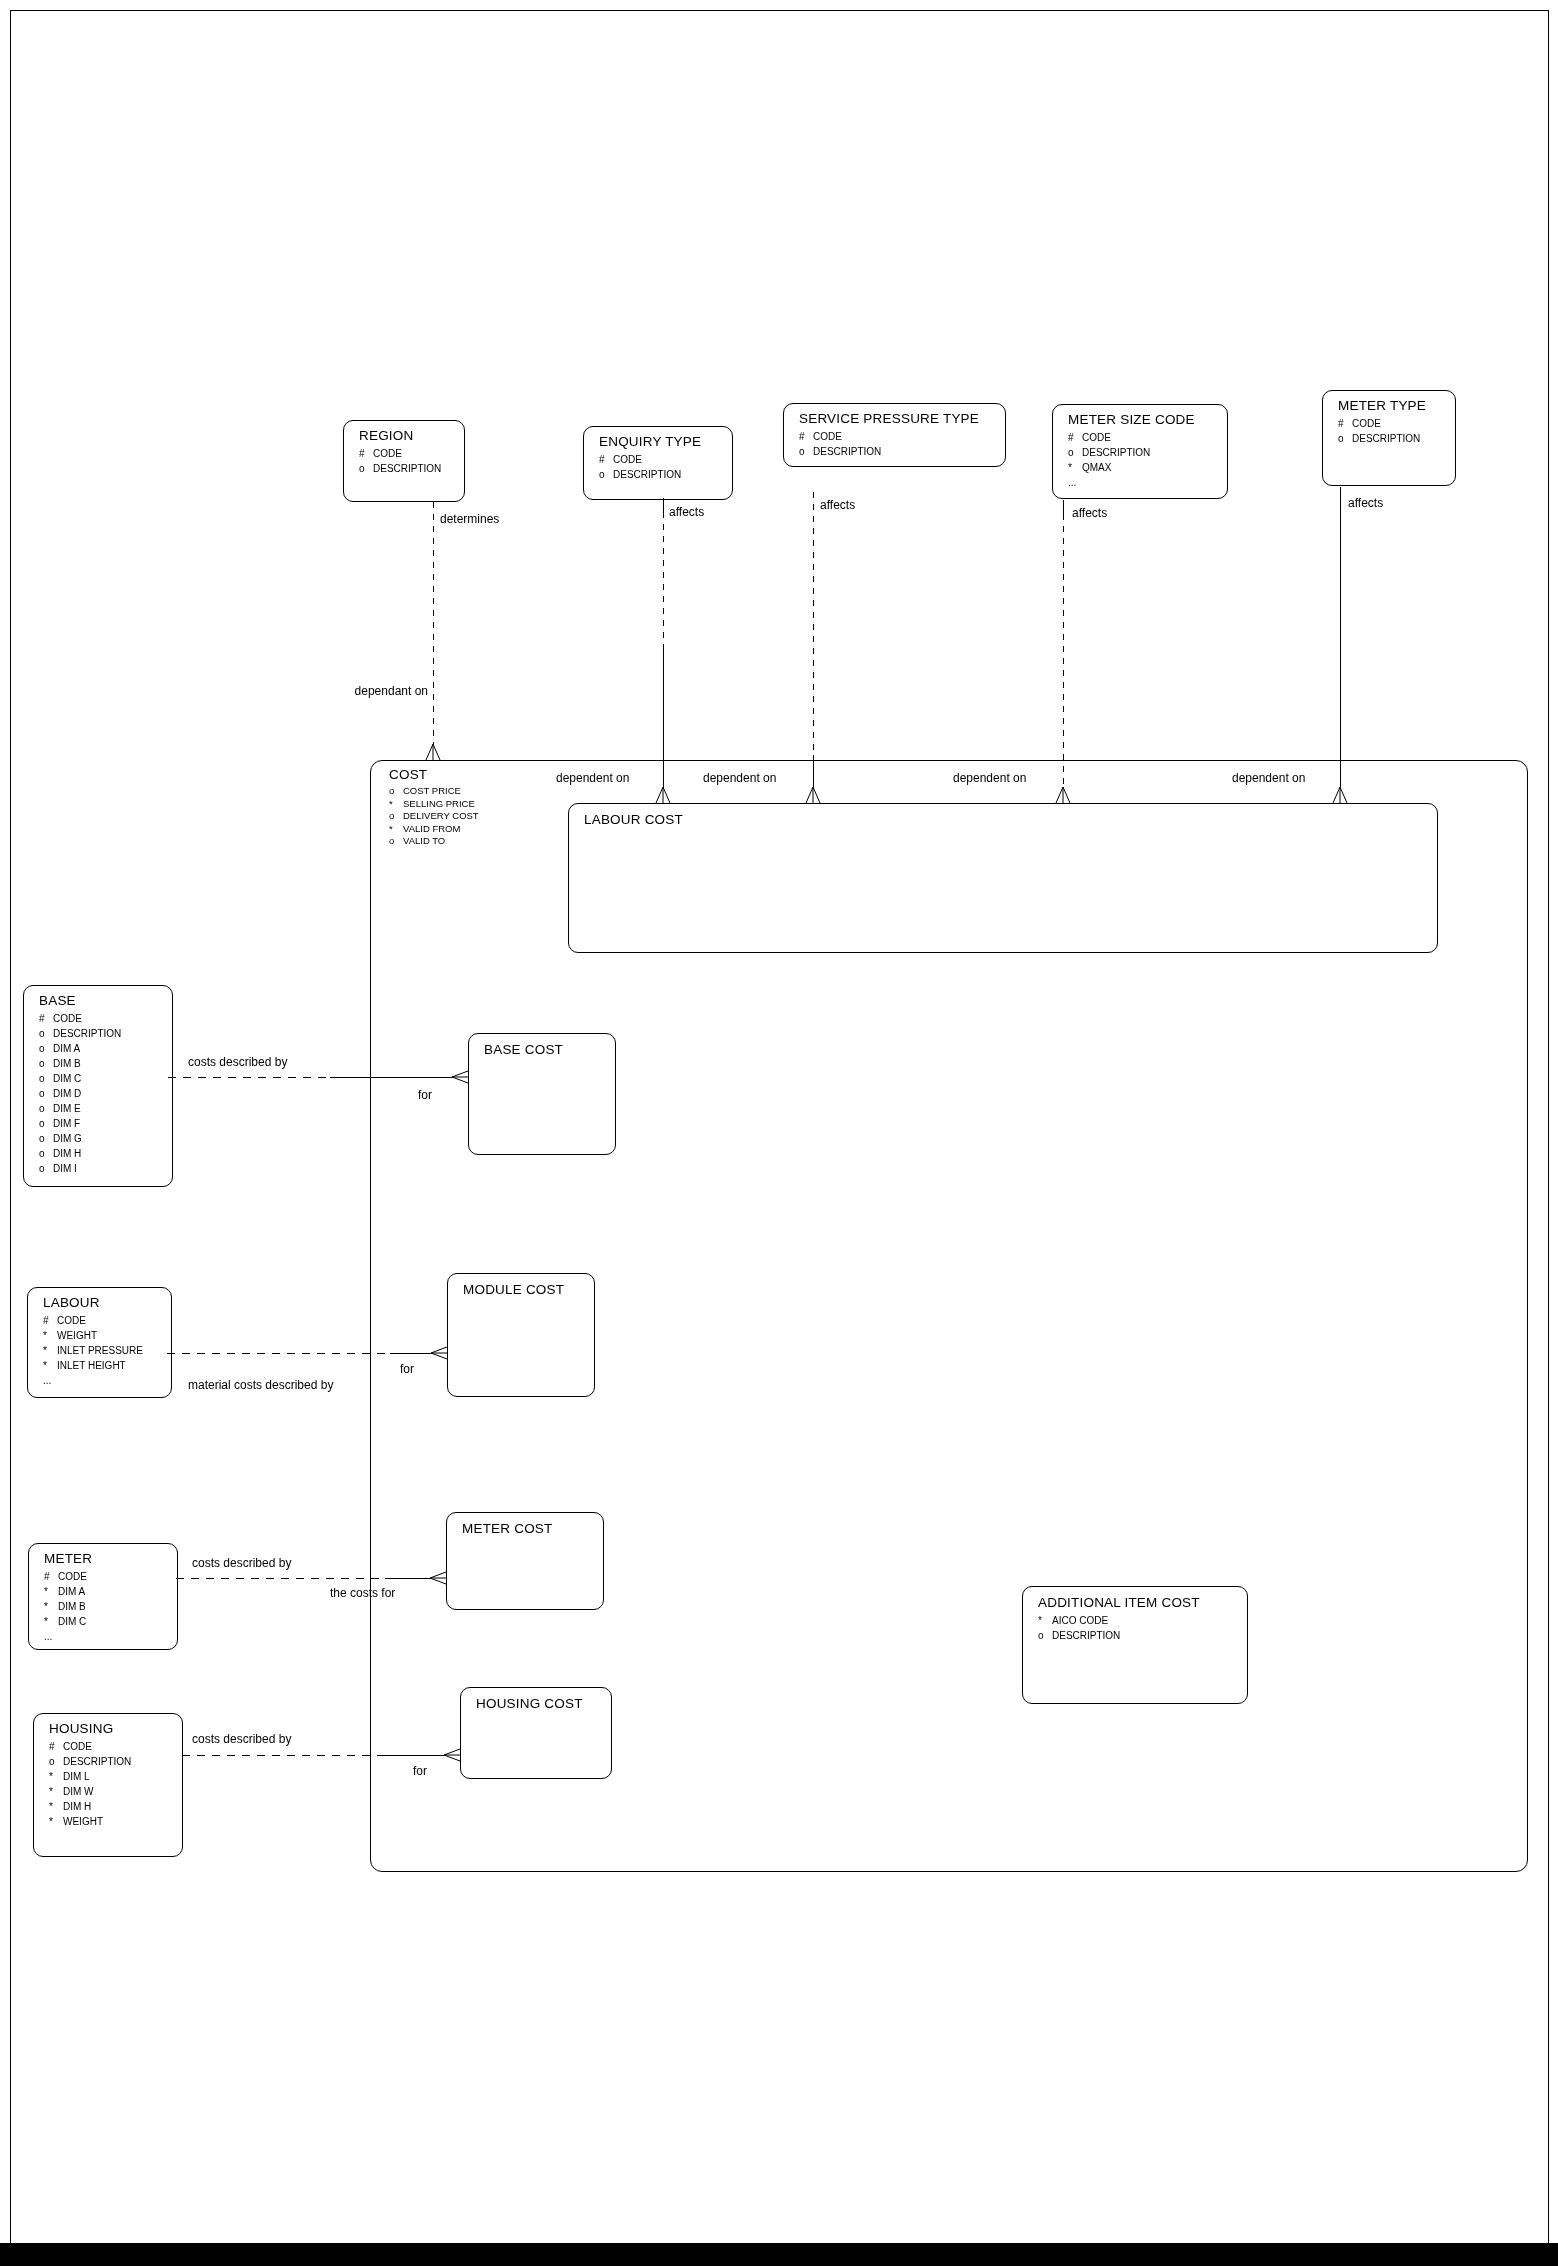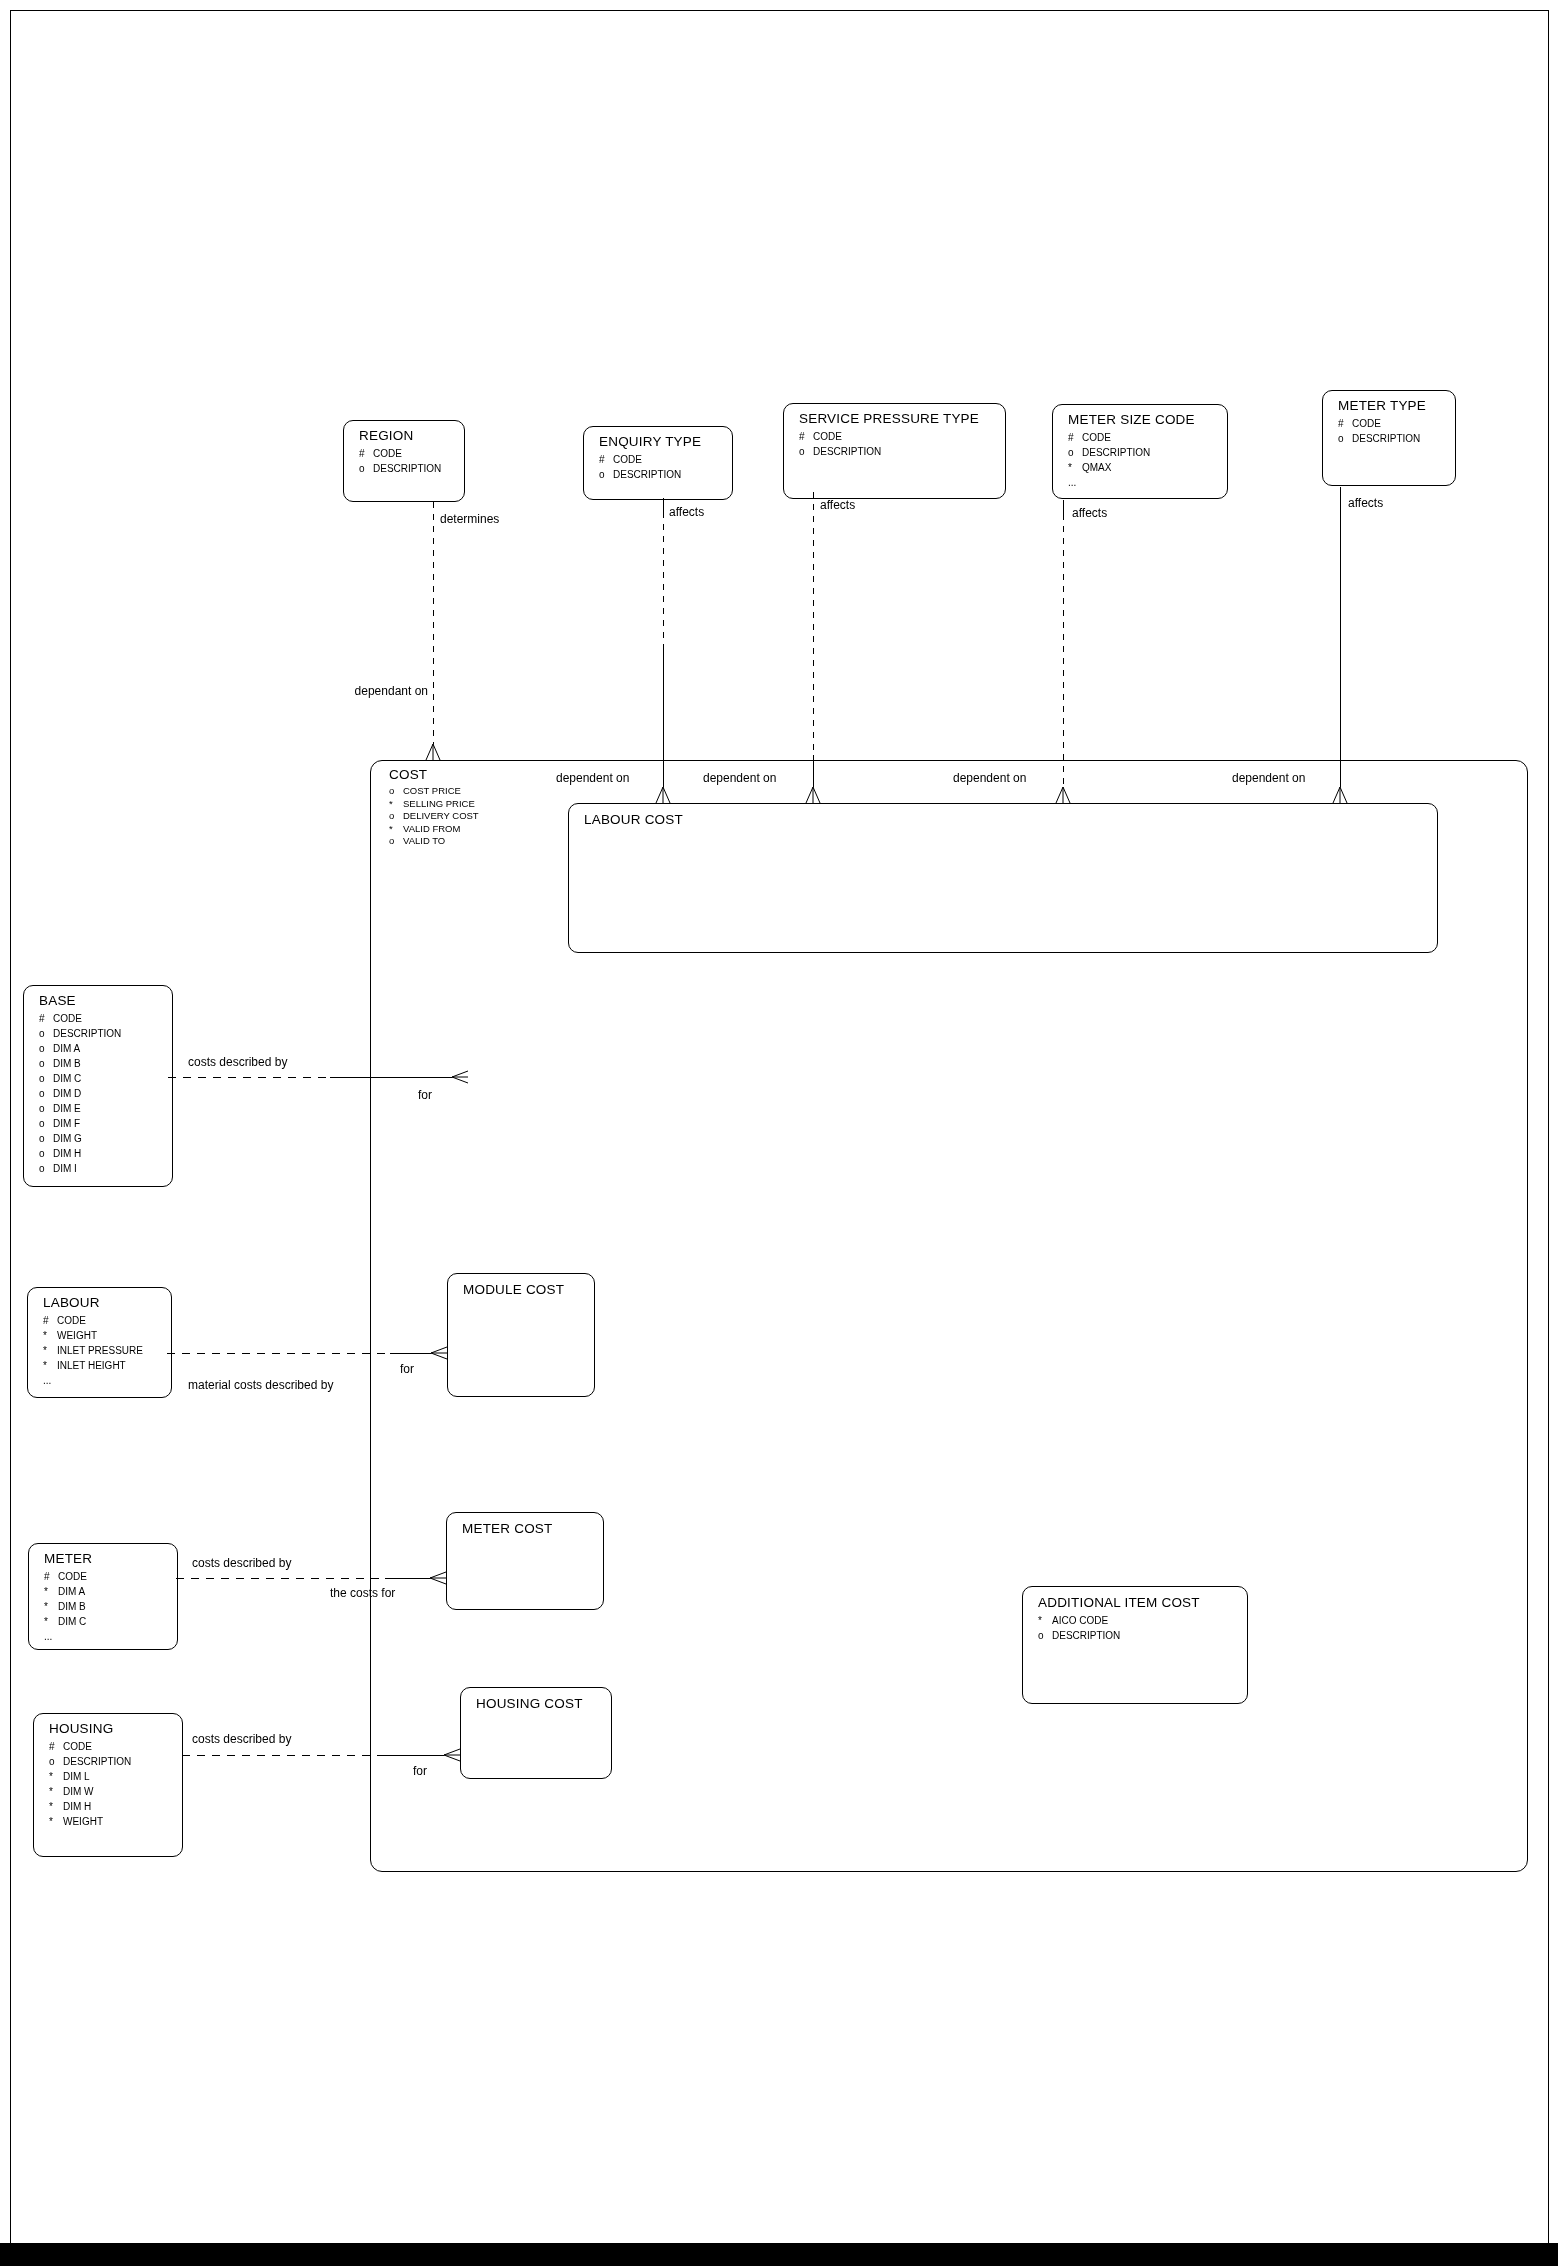--- a/index.html
+++ b/index.html
@@ -54,20 +54,23 @@
           <span class="m">o</span>
           <span>VALID TO</span>
         </div>
       </div>
   </div>
 
   <div class="subbox" style="left:568px;top:803px;width:870px;height:150px;">
     <div class="etitle">LABOUR COST</div>
   </div>
 
+  <div class="subbox" style="left:468px;top:1033px;width:148px;height:122px;">
+    <div class="etitle">BASE COST</div>
+  </div>
   <div class="subbox" style="left:447px;top:1273px;width:148px;height:124px;">
     <div class="etitle">MODULE COST</div>
   </div>
   <div class="subbox" style="left:446px;top:1512px;width:158px;height:98px;">
     <div class="etitle">METER COST</div>
   </div>
   <div class="subbox" style="left:460px;top:1687px;width:152px;height:92px;">
     <div class="etitle">HOUSING COST</div>
   </div>
   <div class="subbox" style="left:1022px;top:1586px;width:226px;height:118px;">
@@ -103,21 +106,21 @@
         <div class="attr">
           <span class="m">#</span>
           <span>CODE</span>
         </div>
         <div class="attr">
           <span class="m">o</span>
           <span>DESCRIPTION</span>
         </div>
       </div>
   </div>
-  <div class="entity" style="left:783px;top:403px;width:223px;height:96px;">
+  <div class="entity" style="left:783px;top:403px;width:223px;height:64px;">
     <div class="etitle">SERVICE PRESSURE TYPE</div>
     <div>
         <div class="attr">
           <span class="m">#</span>
           <span>CODE</span>
         </div>
         <div class="attr">
           <span class="m">o</span>
           <span>DESCRIPTION</span>
         </div>

